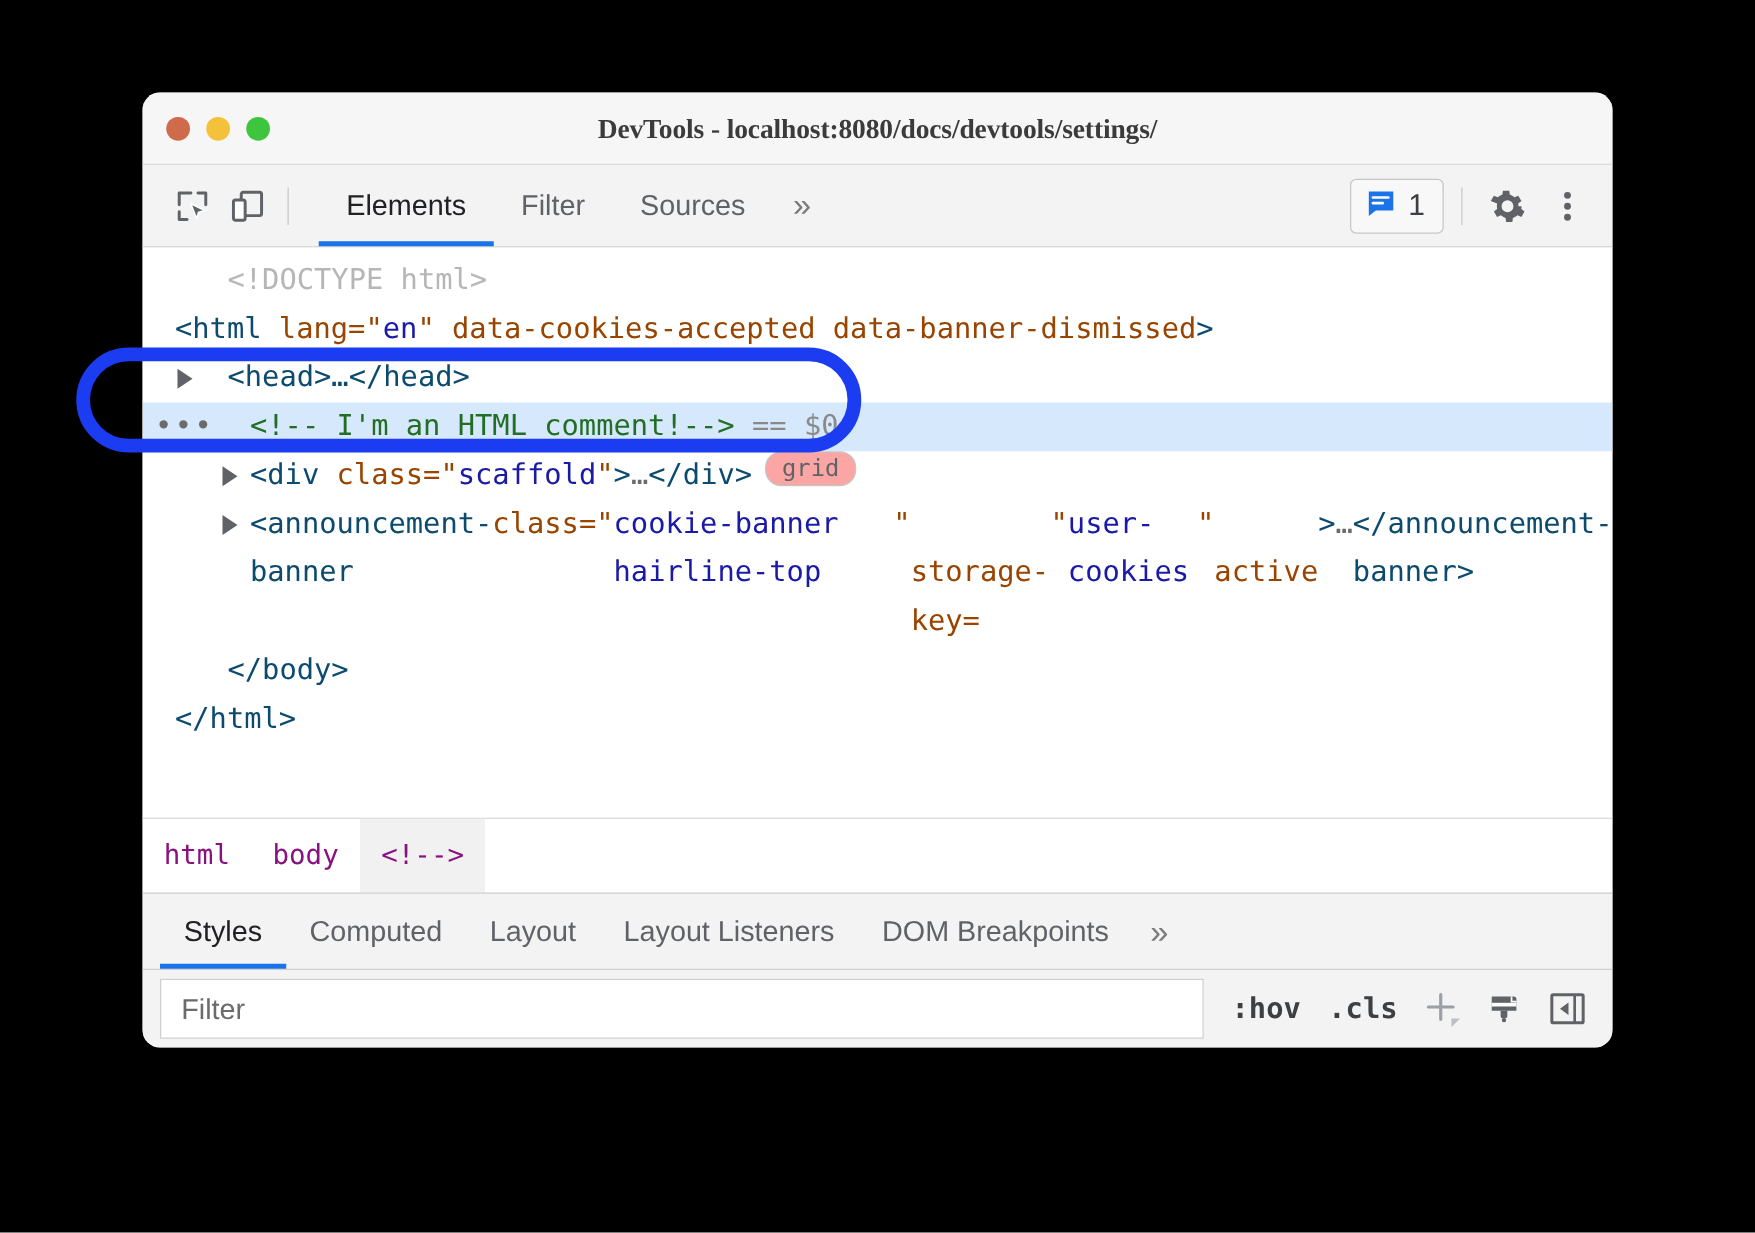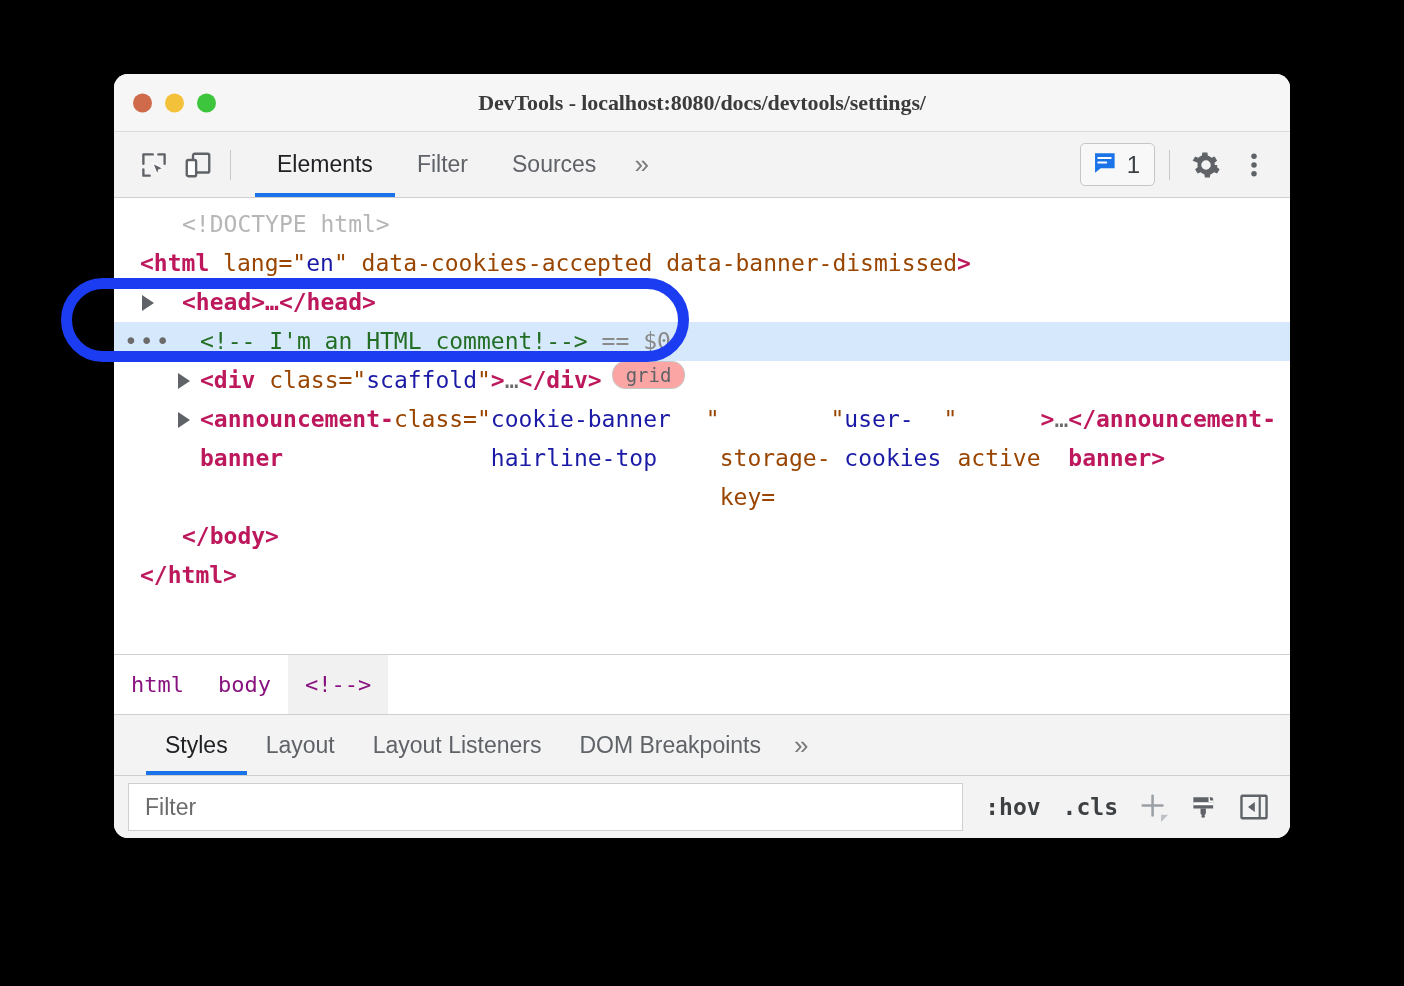--- a/index.html
+++ b/index.html
@@ -198,21 +198,21 @@
   .twisty.open {
     border-width: 12px 8px 0 8px;
     border-color: #5f6368 transparent transparent transparent;
   }
   .tw-head { left: 28px; top: 12px; }
   .tw-body { left: 26px; top: 14px; }
   .tw-div  { left: 64px; top: 12px; }
   .tw-ann  { left: 64px; top: 12px; }
 
   .t-doctype { color: #b6b6b6; }
-  .t-tag   { color: #be185d; font-weight: bold; }
+  .t-tag   { color: #0c4a6e; }
   .t-attr  { color: #994500; }
   .t-val   { color: #1a1aa6; }
   .t-comment { color: #236e25; }
   .t-gray  { color: #8a8a8a; }
   .t-ellip { color: #6b6b6b; }
 
   .grid-badge {
     display: inline-block;
     font-family: "DejaVu Sans Mono", monospace;
     font-size: 19px;
@@ -222,21 +222,20 @@
     border: 1px solid #c4c7c5;
     border-radius: 13px;
     padding: 1px 13px;
     margin-left: 10px;
     vertical-align: 4px;
     cursor: pointer;
   }
 
   .wrap-row {
     white-space: pre-wrap;
-    padding-right: 14px;
     justify-content: flex-end;
   }
 
   
   .crumbs {
     flex: 0 0 59px;
     height: 59px;
     display: flex;
     align-items: stretch;
     background: #ffffff;
@@ -258,21 +257,21 @@
 
   
   .sidebar-tabs {
     flex: 0 0 62px;
     height: 62px;
     display: flex;
     align-items: stretch;
     background: #f3f3f3;
     border-top: 1px solid #cfcfcf;
     border-bottom: 1px solid #cfcfcf;
-    padding-left: 32px;
+    padding-left: 14px;
     box-sizing: border-box;
   }
   .stab {
     display: flex;
     align-items: center;
     padding: 0 19px;
     font-size: 23px;
     color: #5f6368;
     position: relative;
     cursor: pointer;
@@ -477,20 +476,23 @@
       <div class="crumb active">
         <span>&lt;!--&gt;</span>
       </div>
     </div>
 
     <div class="sidebar-tabs">
       <div class="stab active">
         <span>Styles</span>
       </div>
       <div class="stab">
+        <span>Computed</span>
+      </div>
+      <div class="stab">
         <span>Layout</span>
       </div>
       <div class="stab">
         <span>Layout Listeners</span>
       </div>
       <div class="stab">
         <span>DOM Breakpoints</span>
       </div>
       <div class="stab more">
         <span>»</span>

